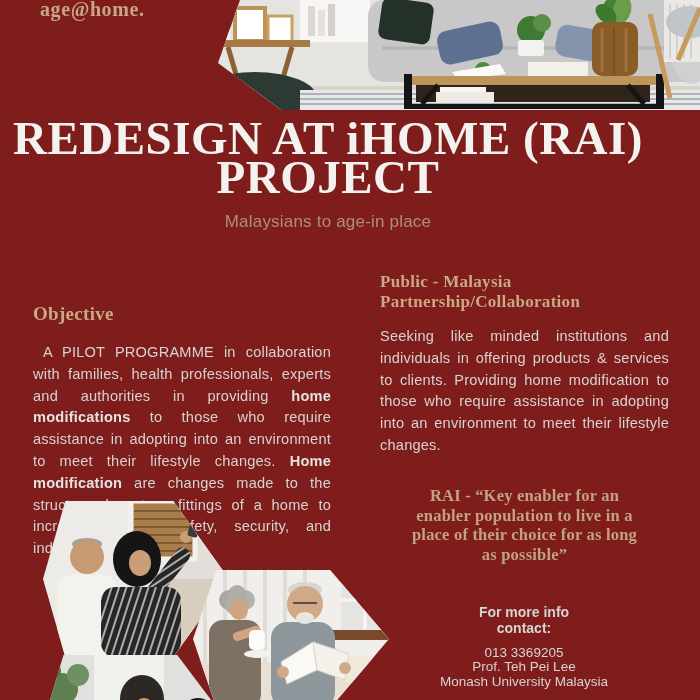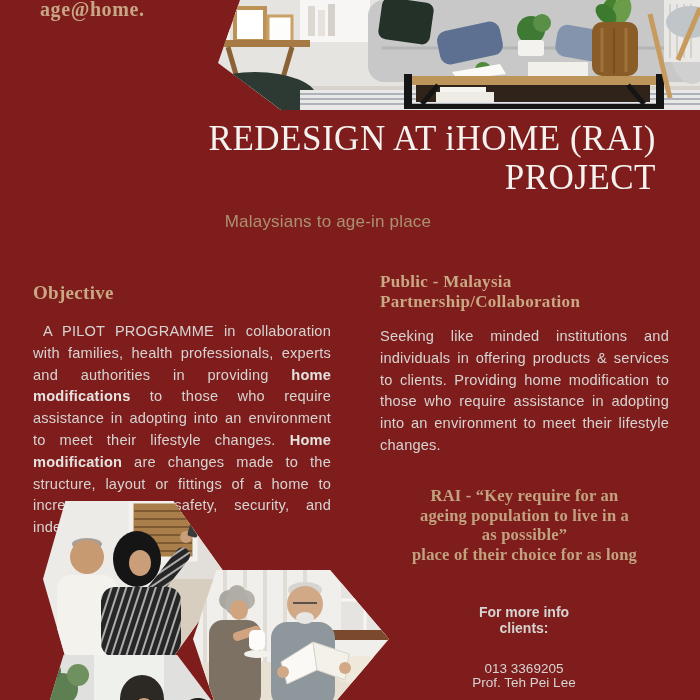--- a/index.html
+++ b/index.html
@@ -15,52 +15,52 @@
     font-weight:700;font-size:20px;letter-spacing:.6px;color:#c6a684;
   }
 
   .hero-photo{
     position:absolute;left:0;top:0;width:700px;height:110px;
     clip-path:polygon(240px 0,218px 63px,281px 110px,700px 110px,700px 0);
   }
   .hero-photo svg{display:block;}
 
   .title{
-    position:absolute;left:0;top:119px;width:656px;text-align:right;
-    font-family:"Liberation Serif","DejaVu Serif",serif;font-weight:400;
-    font-size:35px;line-height:39px;letter-spacing:.5px;color:#f3f2ef;
+    position:absolute;left:0;top:119px;width:656px;text-align:center;
+    font-family:"Liberation Serif","DejaVu Serif",serif;font-weight:700;
+    font-size:47px;line-height:39px;letter-spacing:.5px;color:#f3f2ef;
   }
   .subtitle{
     position:absolute;left:0;top:211px;width:656px;text-align:center;
     font-size:17px;line-height:21px;letter-spacing:.2px;color:#ab9171;
   }
 
   .section h2{
     margin:0;font-family:"Liberation Serif","DejaVu Serif",serif;
     font-weight:700;color:#c9a983;letter-spacing:.3px;
   }
   .col-left{position:absolute;left:33px;top:283px;width:298px;}
-  .col-left h2{font-size:19px;line-height:20px;margin-bottom:18px;}
+  .col-left h2{font-size:19px;line-height:20px;margin-bottom:18px;margin-top:21px;}
   .col-right{position:absolute;left:380px;top:272px;width:289px;}
   .col-right h2{font-size:17px;line-height:20px;margin-bottom:14px;}
   .body-text{
     margin:0;font-size:14.6px;line-height:21.8px;letter-spacing:.2px;
     color:#d5d4d1;text-align:justify;
   }
   .body-text b{font-weight:700;color:#e3e2df;}
 
   .quote{
     position:absolute;left:378px;top:486px;width:293px;text-align:center;
     font-family:"Liberation Serif","DejaVu Serif",serif;font-weight:700;
     font-size:16.5px;line-height:19.5px;letter-spacing:.2px;color:#c2a380;
   }
 
   .contact{position:absolute;left:388px;top:605px;width:272px;text-align:center;color:#d5d4d1;}
   .contact-intro{font-size:14px;line-height:15.5px;font-weight:bold;}
-  .contact-details{margin-top:26px;font-size:13.5px;line-height:14.3px;}
+  .contact-details{margin-top:10px;font-size:13.5px;line-height:14.3px;}
 
   .hex{position:absolute;clip-path:polygon(0% 50%,12% 0%,70% 0%,100% 50%,70% 100%,12% 100%);}
   .hex svg{display:block;width:100%;height:100%;}
   .hex1{left:43px;top:501px;width:186px;height:156px;}
   .hex2{left:193px;top:570px;width:196px;height:138px;}
   .hex3{left:40px;top:655px;width:196px;height:156px;}
 </style>
 </head>
 <body>
 
@@ -153,34 +153,35 @@
 
   <div class="col-right section">
     <h2>
       <div>Public - Malaysia</div>
       <div>Partnership/Collaboration</div>
     </h2>
     <p class="body-text">Seeking like minded institutions and individuals in offering products &amp; services to clients. Providing home modification to those who require assistance in adopting into an environment to meet their lifestyle changes.</p>
   </div>
 
   <div class="quote">
-    <div>RAI  - “Key require for an</div>
-    <div>ageing population to live in a</div>
+    <div>RAI  - “Key enabler for an</div>
+    <div>enabler population to live in a</div>
+    <div>place of their choice for as long</div>
     <div>as possible”</div>
-    <div>place of their choice for as long</div>
   </div>
 
   <div class="contact">
     <div class="contact-intro">
       <div>For more info</div>
-      <div>clients:</div>
+      <div>contact:</div>
     </div>
     <div class="contact-details">
       <div>013 3369205</div>
       <div>Prof. Teh Pei Lee</div>
+      <div>Monash University Malaysia</div>
     </div>
 
   </div>
 
   <div class="hex hex1">
     <svg viewBox="0 0 186 156" preserveAspectRatio="none">
       <defs>
         <pattern id="st" width="7" height="7" patternUnits="userSpaceOnUse" patternTransform="rotate(18)">
           <rect width="7" height="7" fill="#262626"></rect>
           <line x1="1" y1="0" x2="1" y2="7" stroke="#cfcfcf" stroke-width="1.6"></line>

